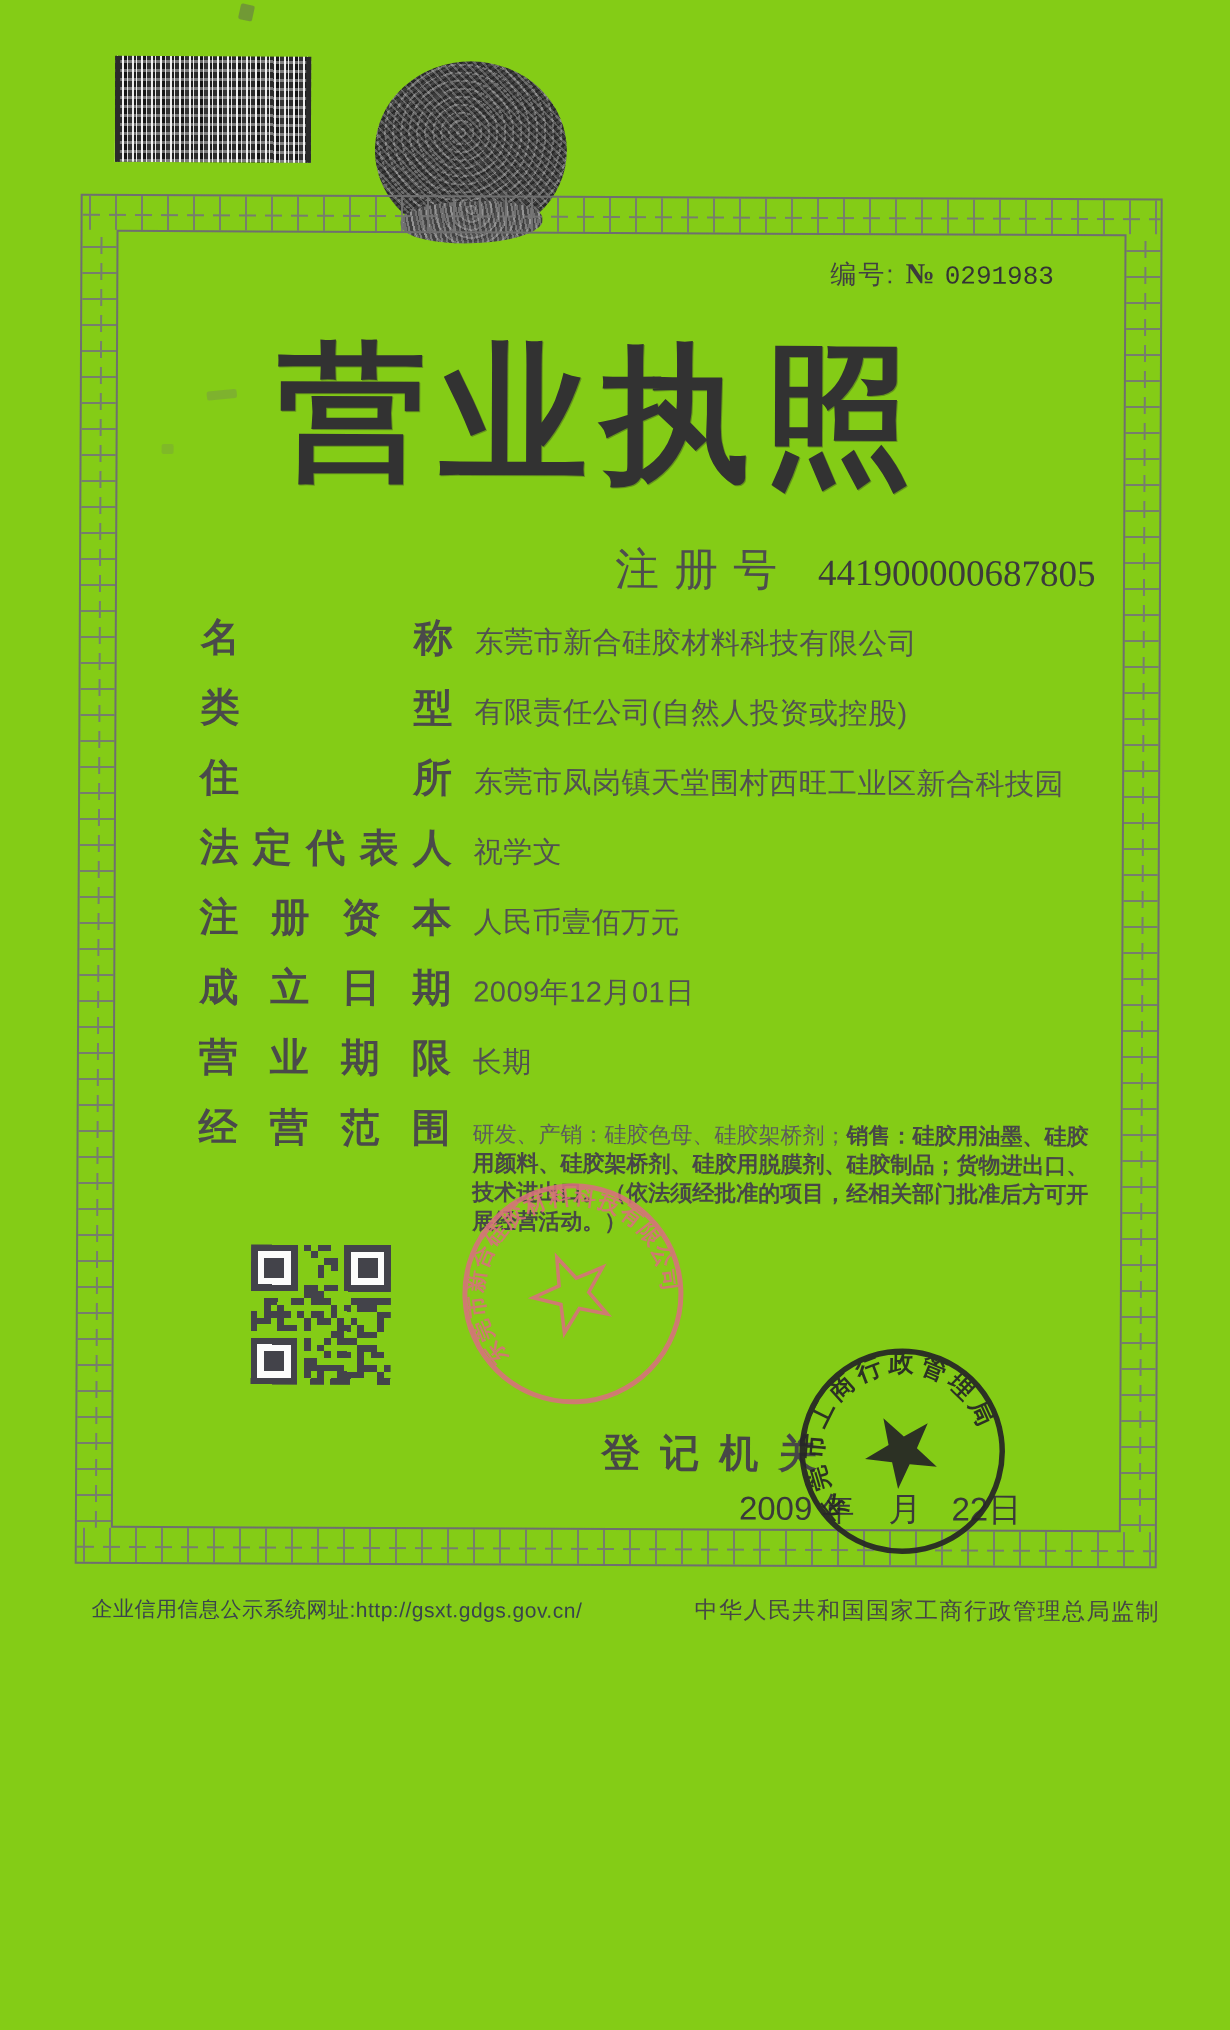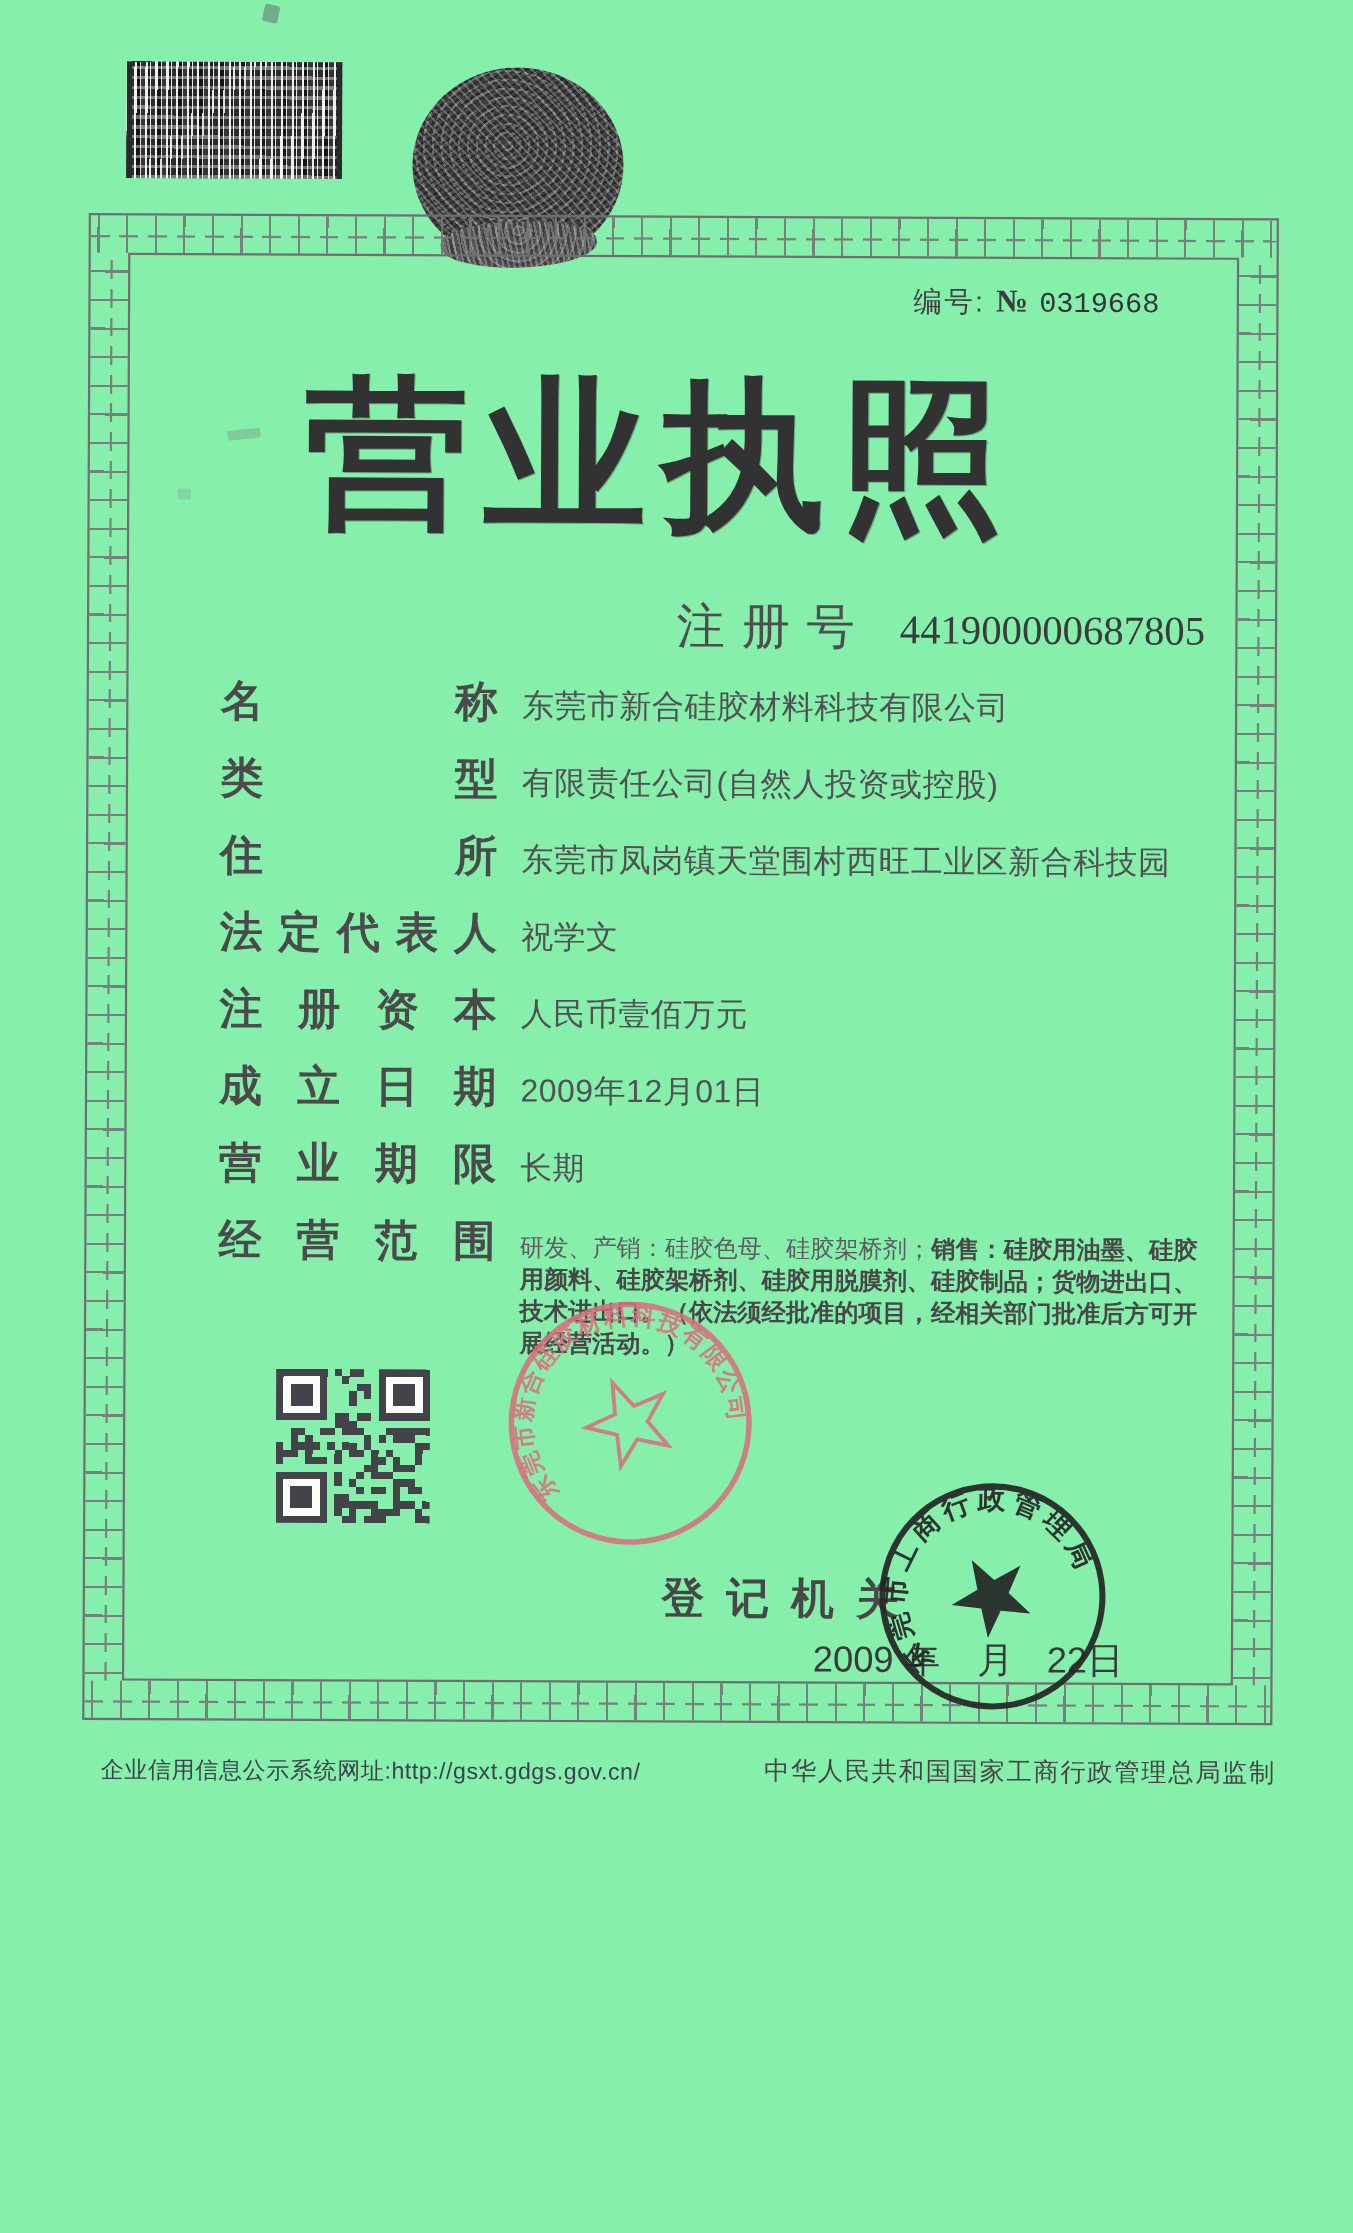--- a/index.html
+++ b/index.html
@@ -1,19 +1,19 @@
 <!DOCTYPE html>
 <html><head>
 <meta charset="utf-8">
 <style>
   * { margin:0; padding:0; box-sizing:border-box; }
   html,body { background:#ffffff; }
   body { font-family:"Liberation Sans","DejaVu Sans",sans-serif; }
   .page {
-    position:relative; width:1230px; height:2030px; background:#86efac;
+    position:relative; width:1230px; height:2030px; background:#84cc16;
     overflow:hidden;
   }
   .doc { position:absolute; inset:0; transform:rotate(0.25deg); transform-origin:50% 40%; }
 
   
   .smudge { position:absolute; background:rgba(110,110,110,.28); border-radius:2px; }
   .smudge.s1 { left:236px; top:6px;  width:14px; height:16px; transform:rotate(12deg); background:rgba(90,90,90,.45);}
   .smudge.s2 { left:205px; top:392px; width:30px; height:9px; transform:rotate(-6deg);}
   .smudge.s3 { left:300px; top:440px; width:20px; height:7px; }
   .smudge.s4 { left:160px; top:446px; width:12px; height:10px; background:rgba(110,110,110,.2);}
@@ -149,21 +149,21 @@
       <div class="band h top"></div>
       <div class="band h bottom"></div>
       <div class="band v left"></div>
       <div class="band v right"></div>
       <div class="frame-inner"></div>
     </div>
 
     <div class="serial">
       <span class="lbl">编号:</span>
       <span class="sym">№</span>
-      <span class="num">0319668</span>
+      <span class="num">0291983</span>
     </div>
 
     <div class="title">营业执照</div>
 
     <div class="regline">
       <span class="lbl">注册号</span>
       <span class="num">441900000687805</span>
     </div>
 
     <div class="fields">

